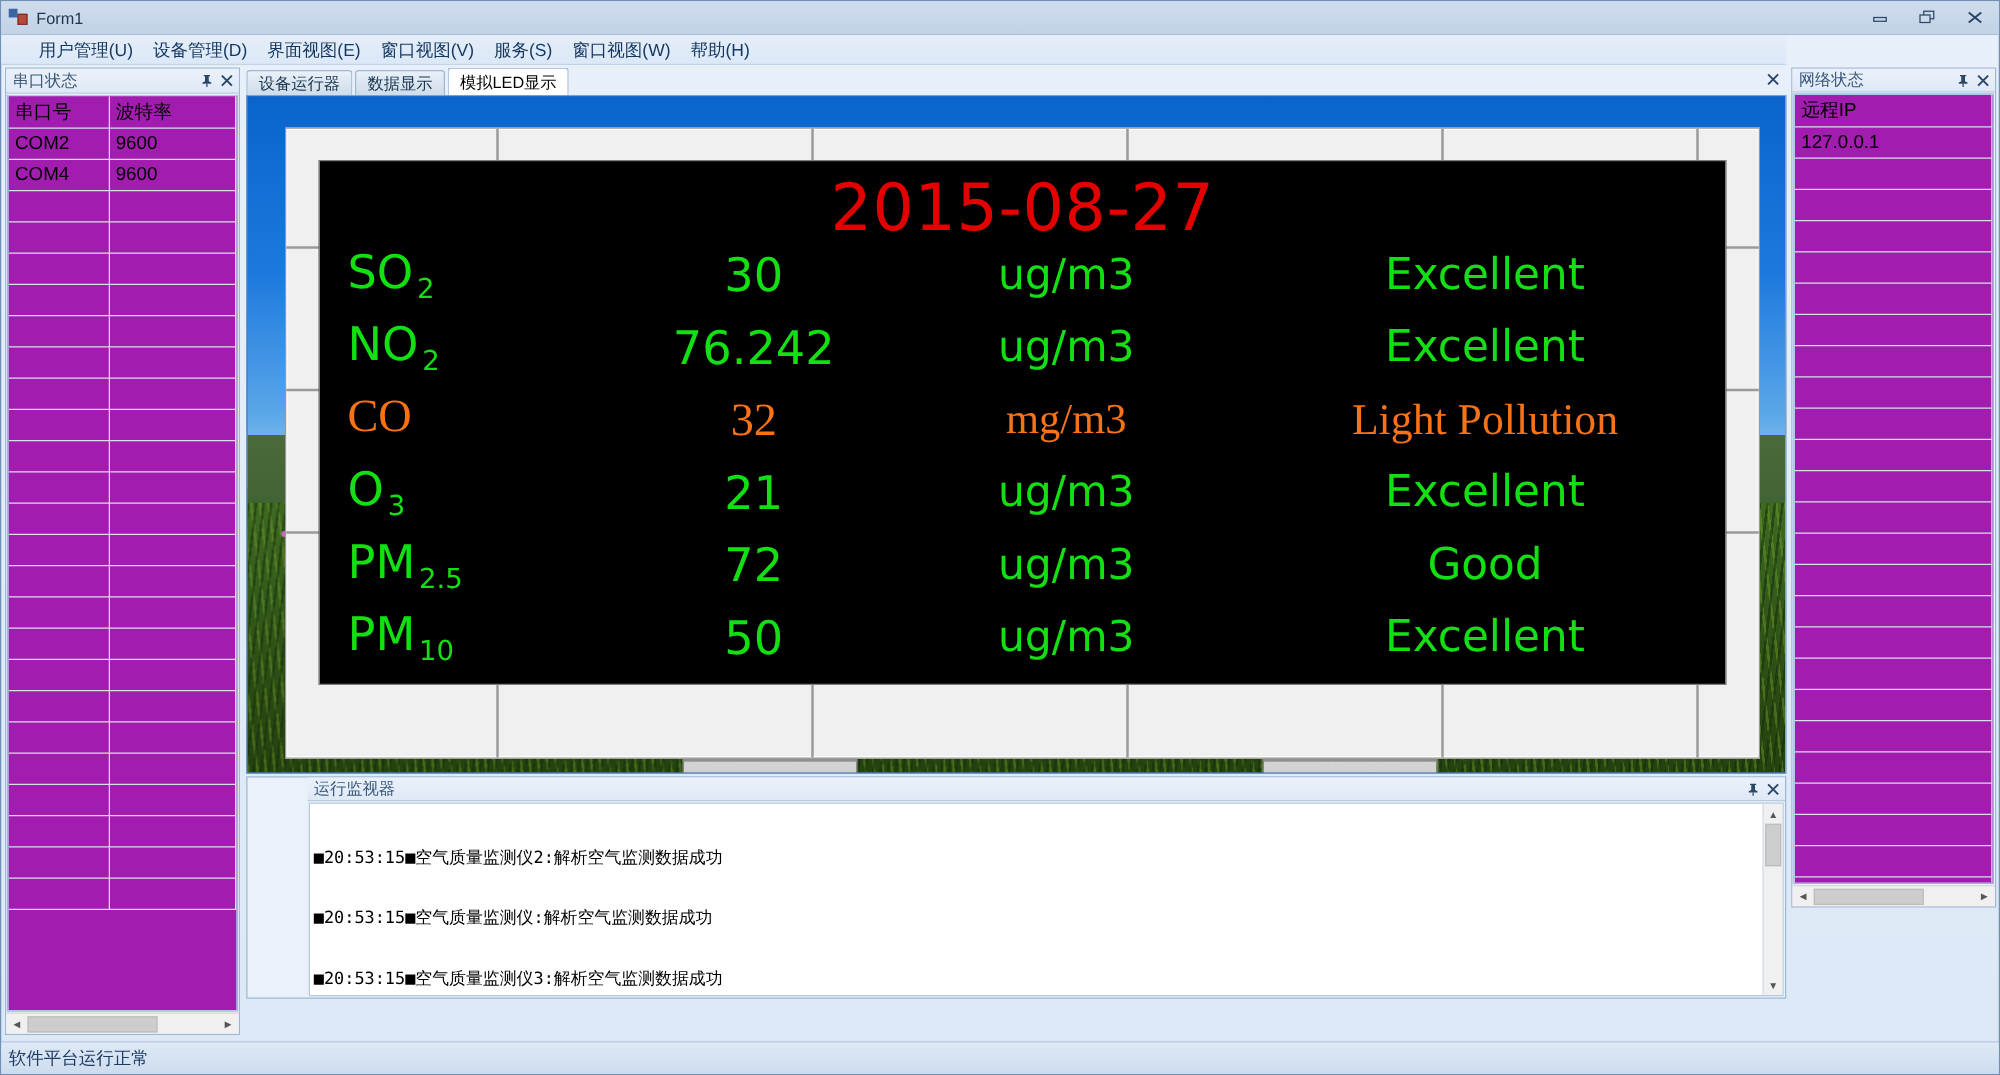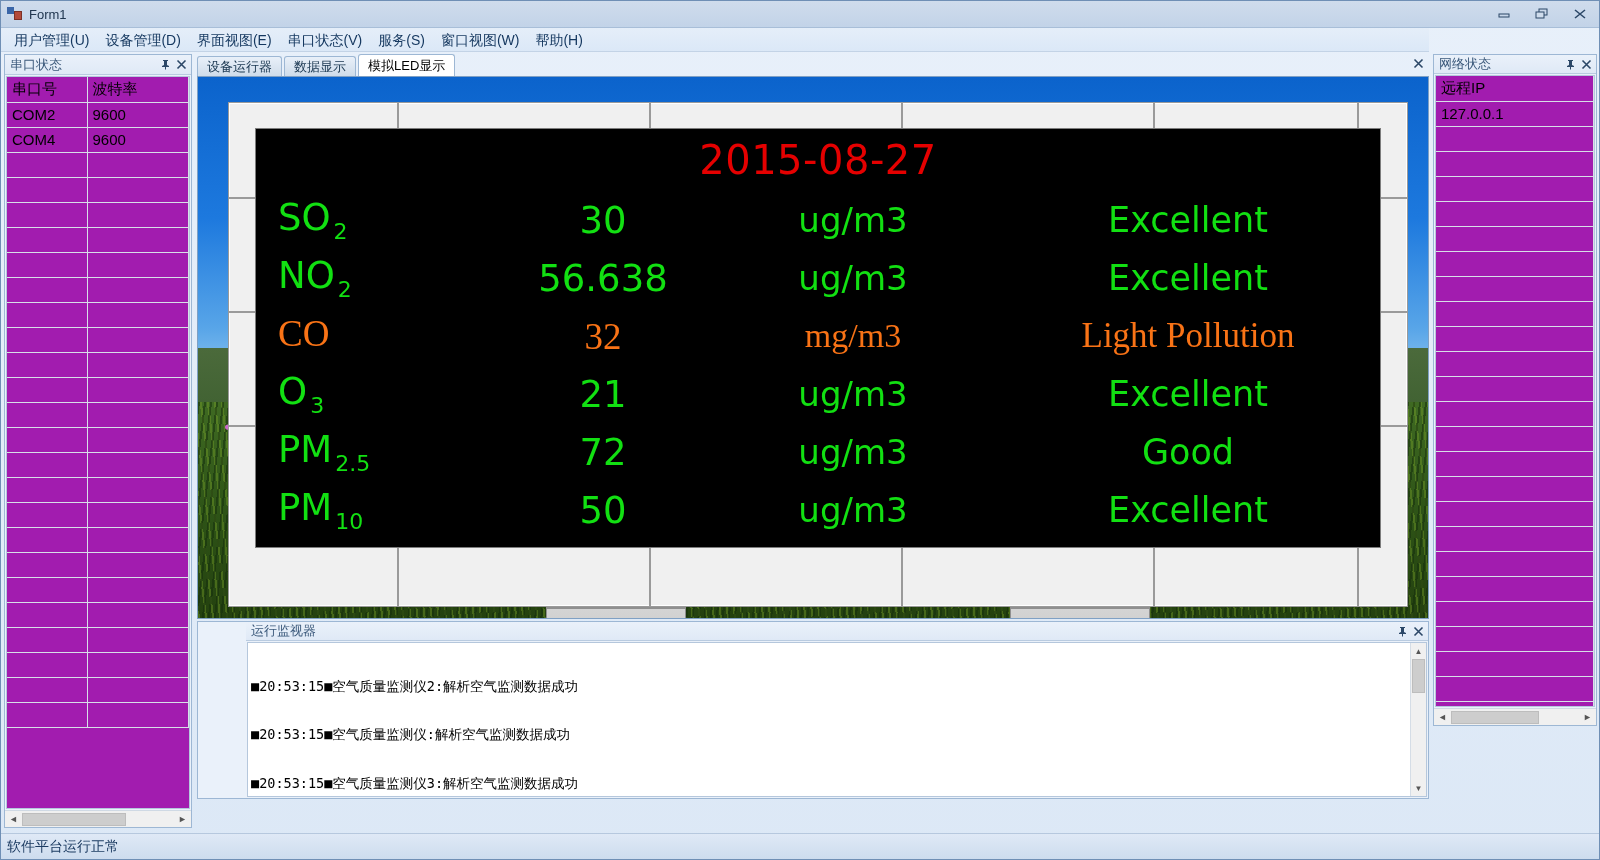--- a/index.html
+++ b/index.html
@@ -36,21 +36,21 @@
     width:38px; height:20px; display:flex; align-items:center; justify-content:center;
     color:#2b4767; font-size:13px; line-height:1;
   }
   .win-btn svg { display:block; }
 
   
   .menubar {
     position:absolute; left:0; top:27px; width:1428px; height:24px;
     background: linear-gradient(#e5eef9, #dbe8f7);
     border-bottom:1px solid #c3d3e6;
-    display:flex; align-items:center; padding-left:5px;
+    display:flex; align-items:center; padding-left:22px;
   }
   .menu-item {
     padding:2px 8px; font-size:14px; color:#14375f; white-space:nowrap;
     line-height:18px;
   }
 
   
   .panel-caption {
     height:20px; display:flex; align-items:center;
     background:linear-gradient(#eaf1fa,#dfe9f6);
@@ -150,21 +150,21 @@
   }
   .bb-legs { position:absolute; left:0; top:505px; width:1180px; height:45px; }
   .bb-leg {
     position:absolute; top:0; width:140px; height:45px;
     background:linear-gradient(#d4d4d4,#c6c6c6); border:1px solid #8f8f8f; border-top:2px solid #8f8f8f;
   }
 
   
   .led-date {
     position:absolute; left:0; right:0; top:8px; text-align:center;
-    color:#e50000; font-size:40px; letter-spacing:.5px;
+    color:#e50000; font-size:52px; letter-spacing:.5px;
     font-family:"DejaVu Sans", sans-serif;
   }
   .led-rows { position:absolute; left:0; right:0; top:62px; }
   .led-row {
     display:grid; grid-template-columns: 210px 230px 270px 400px;
     align-items:center; height:58px; padding-left:22px;
     font-family:"DejaVu Sans", sans-serif;
   }
   .led-name { font-size:37px; text-align:left; }
   .led-name .sub { font-size:22px; vertical-align:sub; margin-left:3px; }
@@ -234,21 +234,21 @@
           <path d="M2 2 L12 10 M12 2 L2 10" stroke="#2b4767" stroke-width="1.6" fill="none"></path>
         </svg>
       </span>
     </span>
   </div>
 
   <div class="menubar">
     <span class="menu-item">用户管理(U)</span>
     <span class="menu-item">设备管理(D)</span>
     <span class="menu-item">界面视图(E)</span>
-    <span class="menu-item">串口状态(V)</span>
+    <span class="menu-item">窗口视图(V)</span>
     <span class="menu-item">服务(S)</span>
     <span class="menu-item">窗口视图(W)</span>
     <span class="menu-item">帮助(H)</span>
   </div>
 
   <div class="left-panel">
     <div class="panel-caption">
       <span class="cap-title">串口状态</span>
       <span class="cap-btn">
         <svg width="11" height="11" viewBox="0 0 11 11">
@@ -526,21 +526,21 @@
 
               <div class="led-row">
                 <span class="led-name g"><span>SO</span><span class="sub">2</span></span>
                 <span class="led-val g">30</span>
                 <span class="led-unit g">ug/m3</span>
                 <span class="led-stat g">Excellent</span>
               </div>
 
               <div class="led-row">
                 <span class="led-name g"><span>NO</span><span class="sub">2</span></span>
-                <span class="led-val g">56.638</span>
+                <span class="led-val g">76.242</span>
                 <span class="led-unit g">ug/m3</span>
                 <span class="led-stat g">Excellent</span>
               </div>
 
               <div class="led-row">
                 <span class="led-name r"><span>CO</span><span class="sub"></span></span>
                 <span class="led-val r">32</span>
                 <span class="led-unit r">mg/m3</span>
                 <span class="led-stat r">Light Pollution</span>
               </div>

